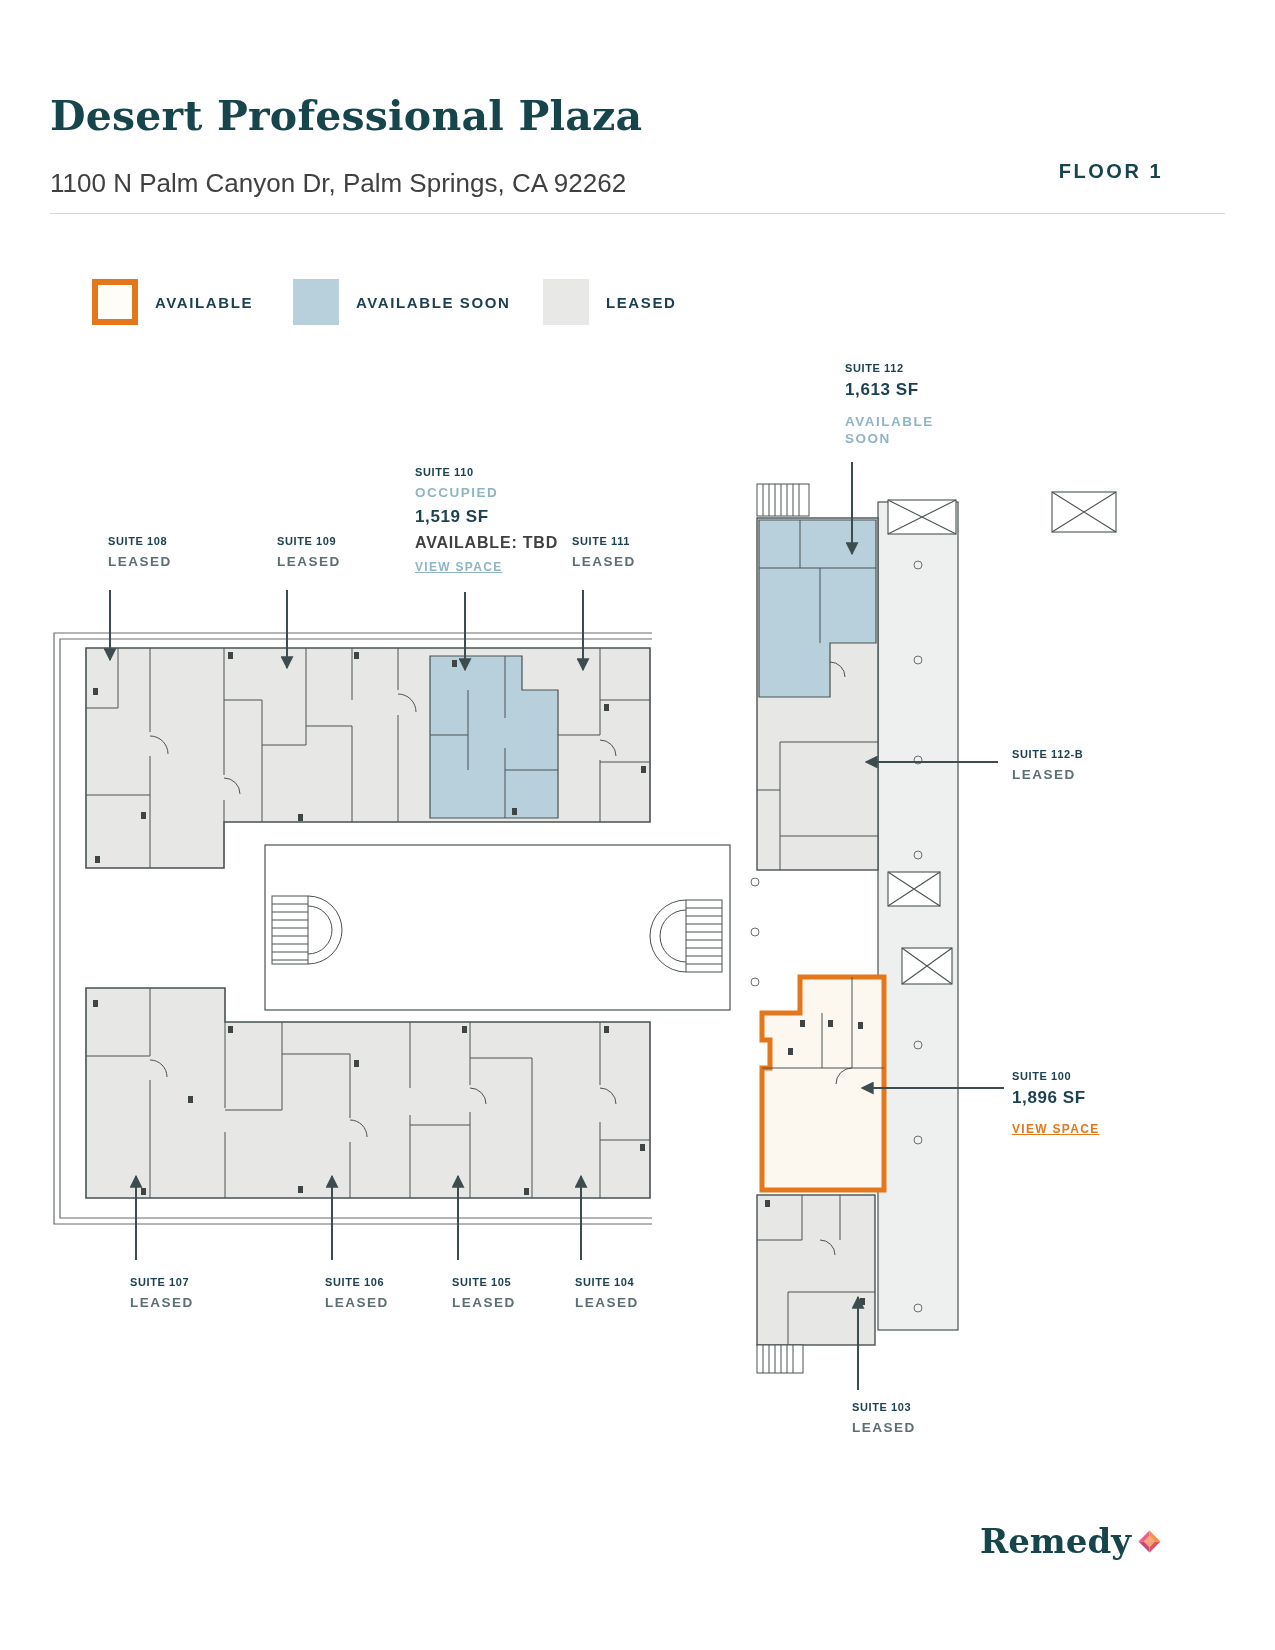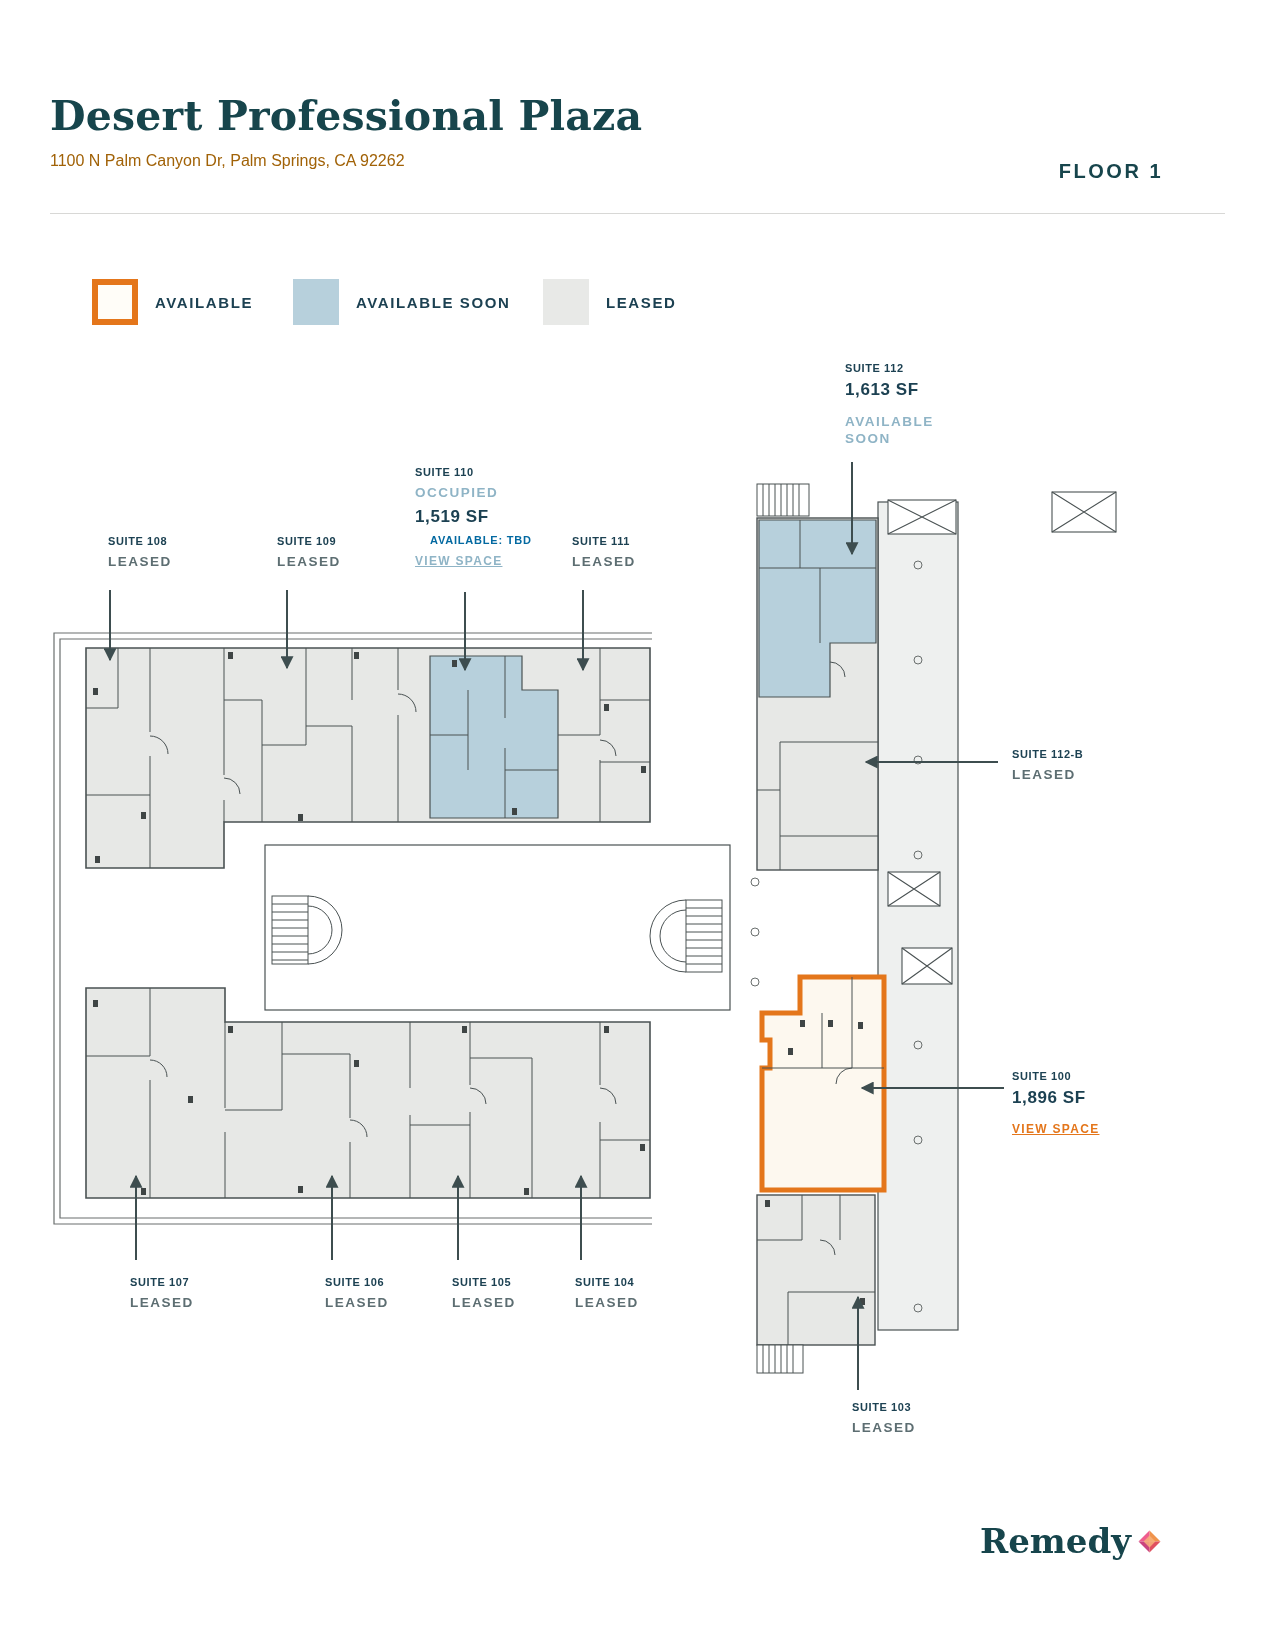--- a/index.html
+++ b/index.html
@@ -4,40 +4,40 @@
 <style>
   * { margin:0; padding:0; box-sizing:border-box; }
   html,body { background:#ffffff; }
   body { font-family:"Liberation Sans", sans-serif; }
   .page { position:relative; width:1275px; height:1650px; background:#ffffff; overflow:hidden; }
 
   .plan-svg { position:absolute; left:0; top:0; width:1275px; height:1650px; }
 
   
   .hdr-title { position:absolute; left:50px; top:92px; font-family:"DejaVu Serif", serif; font-weight:700; font-size:41px; color:#17454c; letter-spacing:0.2px; }
-  .hdr-address { position:absolute; left:50px; top:152px; font-size:16px; color:#a16207; }
+  .hdr-address { position:absolute; left:50px; top:168px; font-size:26px; color:#404040; }
   .hdr-floor { position:absolute; right:112px; top:160px; font-size:20px; font-weight:700; letter-spacing:2.5px; color:#17454c; }
   .hdr-rule { position:absolute; left:50px; top:213px; width:1175px; height:1px; background:#d8d8d6; }
 
   
   .legend-item { position:absolute; top:278px; display:flex; align-items:center; gap:17px; height:48px;padding-left:28px; }
   .swatch { width:46px; height:46px; flex:0 0 auto; }
   .swatch.available { background:#fffdf8; border:6px solid #e4761b; }
   .swatch.soon { background:#b7d0dc; }
   .swatch.leased { background:#e8e9e7; }
   .legend-label { font-size:15px; font-weight:700; letter-spacing:1.6px; color:#1c4152; }
 
   
   .suite-label { position:absolute; }
   .suite-name { font-size:11px; font-weight:700; line-height:1.2; color:#1c4152; letter-spacing:0.6px; }
   .suite-sf { font-size:17px; font-weight:700; line-height:1.2; color:#1c4152; letter-spacing:0.6px; margin-top:5px; }
   .suite-status { font-size:13.5px; font-weight:700; line-height:1.3; color:#5d6e72; letter-spacing:1.5px; margin-top:5px; }
   .suite-status.blue { color:#8fb4c6; }
   .suite-status.wrap { max-width:102px; margin-top:12px; }
-  .suite-avail { font-size:11px; font-weight:700; color:#0369a1; letter-spacing:0.8px; margin-top:7px;margin-left:15px; }
+  .suite-avail { font-size:16px; font-weight:700; color:#404040; letter-spacing:0.8px; margin-top:7px; }
   .view-link { display:inline-block; font-size:12px; font-weight:700; letter-spacing:1.3px; text-decoration:underline; margin-top:8px; cursor:pointer; }
   .view-link.blue { color:#8fb4c6; }
   .view-link.orange { color:#e4761b; margin-top:13px; }
 
   
   .footer-brand { position:absolute; top:1488px; right:112px; display:flex; align-items:center; gap:5px;margin-top:36px; }
   .brand-text { font-family:"DejaVu Serif", serif; font-size:34px; font-weight:700; color:#17454c; line-height:1; }
   .brand-gem { width:27px; height:27px; margin-top:1px; }
 </style>
 </head>

